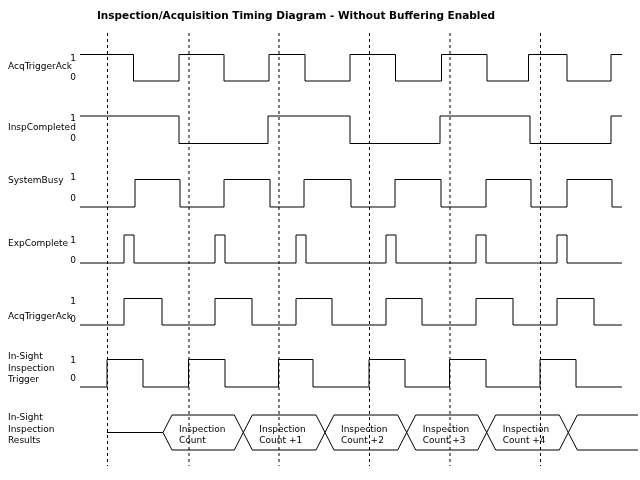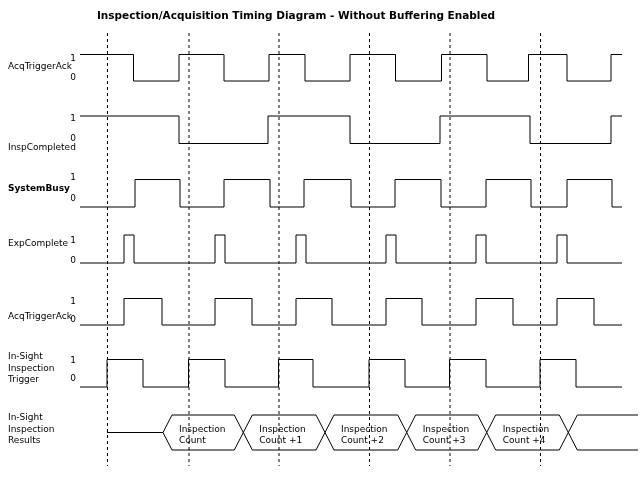--- a/index.html
+++ b/index.html
@@ -66,24 +66,24 @@
       <path d="M 243.3 432.5 L 252.3 415 L 316 415 L 325 432.5 L 316 450 L 252.3 450 Z" fill="none" stroke="#000000" stroke-width="1"></path>
       <path d="M 325 432.5 L 334 415 L 397.7 415 L 406.7 432.5 L 397.7 450 L 334 450 Z" fill="none" stroke="#000000" stroke-width="1"></path>
       <path d="M 406.7 432.5 L 415.7 415 L 477.7 415 L 486.7 432.5 L 477.7 450 L 415.7 450 Z" fill="none" stroke="#000000" stroke-width="1"></path>
       <path d="M 486.7 432.5 L 495.7 415 L 559.3 415 L 568.3 432.5 L 559.3 450 L 495.7 450 Z" fill="none" stroke="#000000" stroke-width="1"></path>
       <path d="M 568.3 432.5 L 577.3 415 L 638 415 M 568.3 432.5 L 577.3 450 L 638 450" fill="none" stroke="#000000" stroke-width="1"></path>
     </svg>
   <div class="diagram-title">Inspection/Acquisition Timing Diagram - Without Buffering Enabled</div>
 <div class="sig-label" style="top: 60.75px;">AcqTriggerAck</div>
     <div class="lvl-label" style="top: 52.5px;">1</div>
     <div class="lvl-label" style="top: 71.5px;">0</div>
-    <div class="sig-label" style="top: 122.25px; margin-top: 20px;">InspCompleted</div>
+    <div class="sig-label" style="top: 122.25px;">InspCompleted</div>
     <div class="lvl-label" style="top: 112.5px;">1</div>
     <div class="lvl-label" style="top: 132.5px;">0</div>
-    <div class="sig-label" style="top: 183px; font-weight: bold;">SystemBusy</div>
+    <div class="sig-label" style="top: 175px;">SystemBusy</div>
     <div class="lvl-label" style="top: 171.5px;">1</div>
     <div class="lvl-label" style="top: 192.5px;">0</div>
     <div class="sig-label" style="top: 238px;">ExpComplete</div>
     <div class="lvl-label" style="top: 234.5px;">1</div>
     <div class="lvl-label" style="top: 254.5px;">0</div>
     <div class="sig-label" style="top: 311px;">AcqTriggerAck</div>
     <div class="lvl-label" style="top: 295.5px;">1</div>
     <div class="lvl-label" style="top: 313.5px;">0</div>
     <div class="sig-label" style="top: 351.25px;">In-Sight
 Inspection

